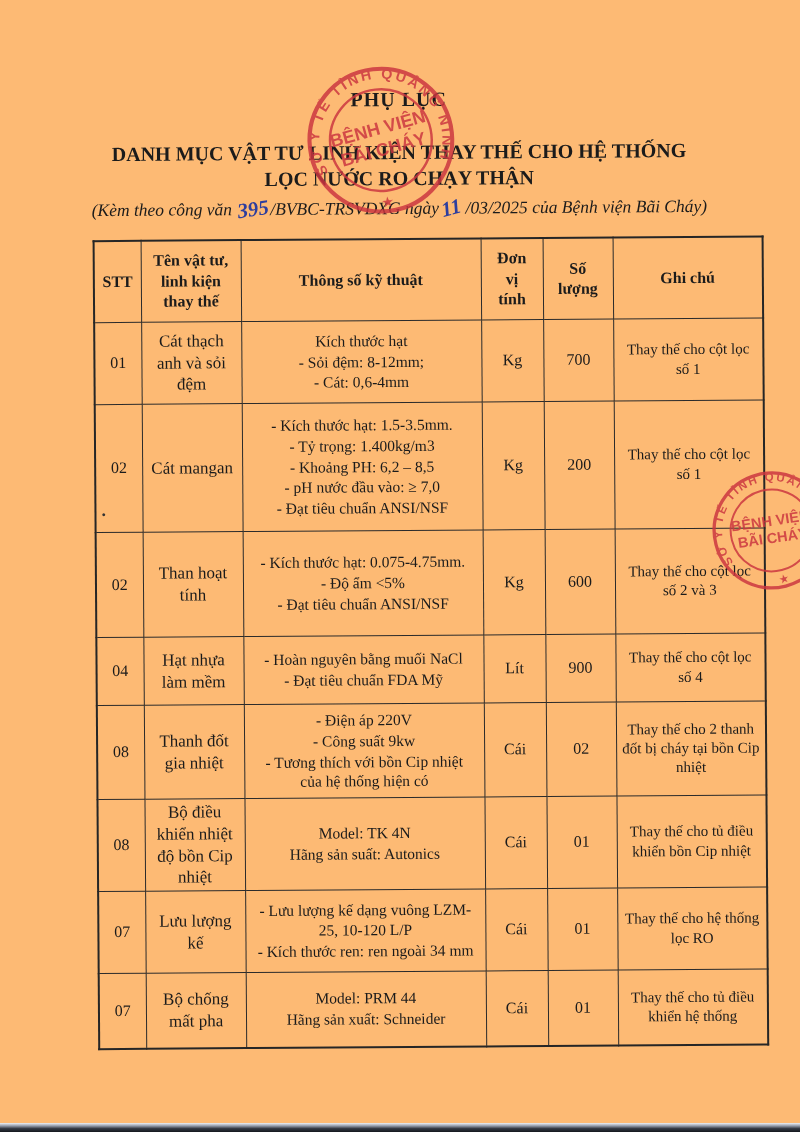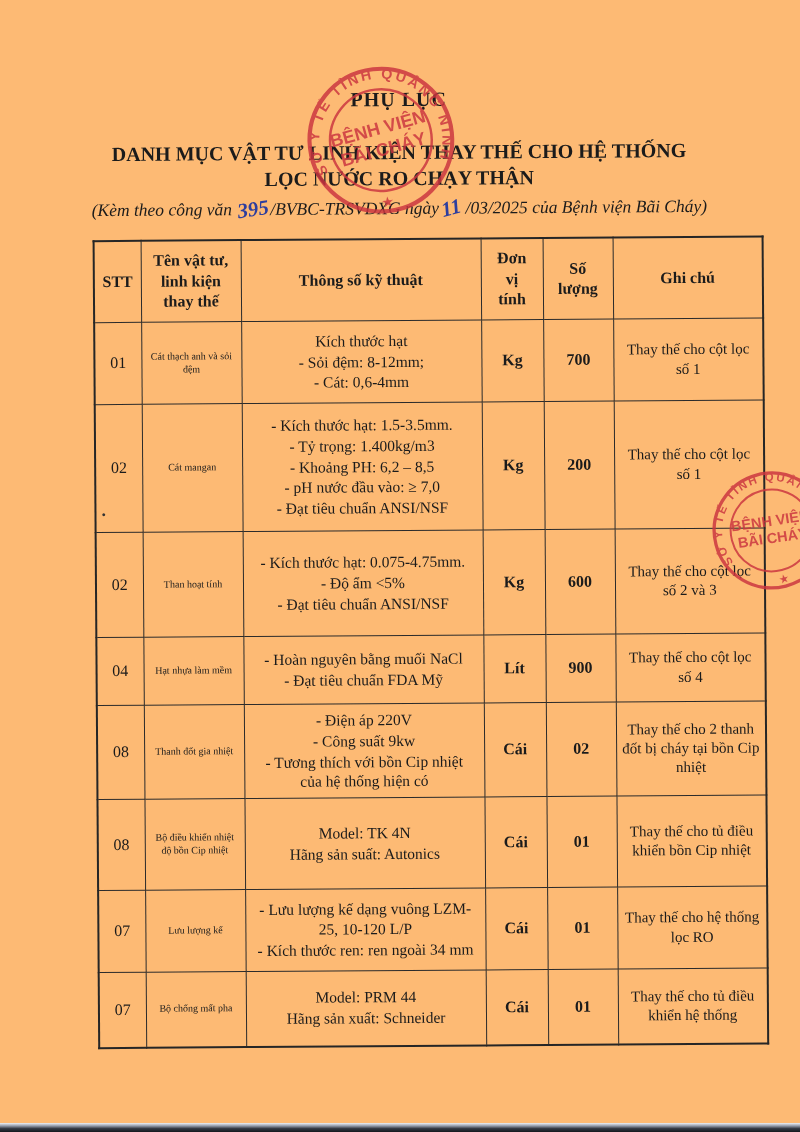--- a/index.html
+++ b/index.html
@@ -25,23 +25,23 @@
     border-collapse:collapse; table-layout:fixed;
     margin:18px 0 0 93px; width:669px;
     border:2px solid #262626;
   }
   .doc-table th, .doc-table td{
     border:1.5px solid #2b2b2b; vertical-align:middle; text-align:center;
     padding:2px 4px; line-height:1.28; overflow:hidden;
   }
   .doc-table th{ font-weight:bold; font-size:16px; height:76px; }
   td.c-stt{ font-size:16px; }
-  td.c-name{ font-size:10px; padding:2px 6px; }
+  td.c-name{ font-size:17px; padding:2px 6px; }
   td.c-specs{ font-size:15.5px; padding:2px 9px; }
-  td.c-unit, td.c-qty{ font-size:16px;font-weight:bold; }
+  td.c-unit, td.c-qty{ font-size:16px; }
   td.c-note{ font-size:15px; padding:2px 5px; }
   td.c-specs .spec-line{ margin:1px 0; }
 
   
   .stamp{ position:absolute; color:#cb3640; opacity:.84; pointer-events:none; }
   .stamp-top{ left:300px; top:58px; width:164px; height:164px; }
   .stamp-right{ left:704px; top:467px; width:132px; height:132px; }
   .stamp circle{ fill:none; stroke:currentColor; }
   .stamp text{ fill:currentColor; font-family:"Liberation Sans", sans-serif; font-weight:bold; }
   .stamp .ring{ font-size:17.5px; letter-spacing:3px; }

